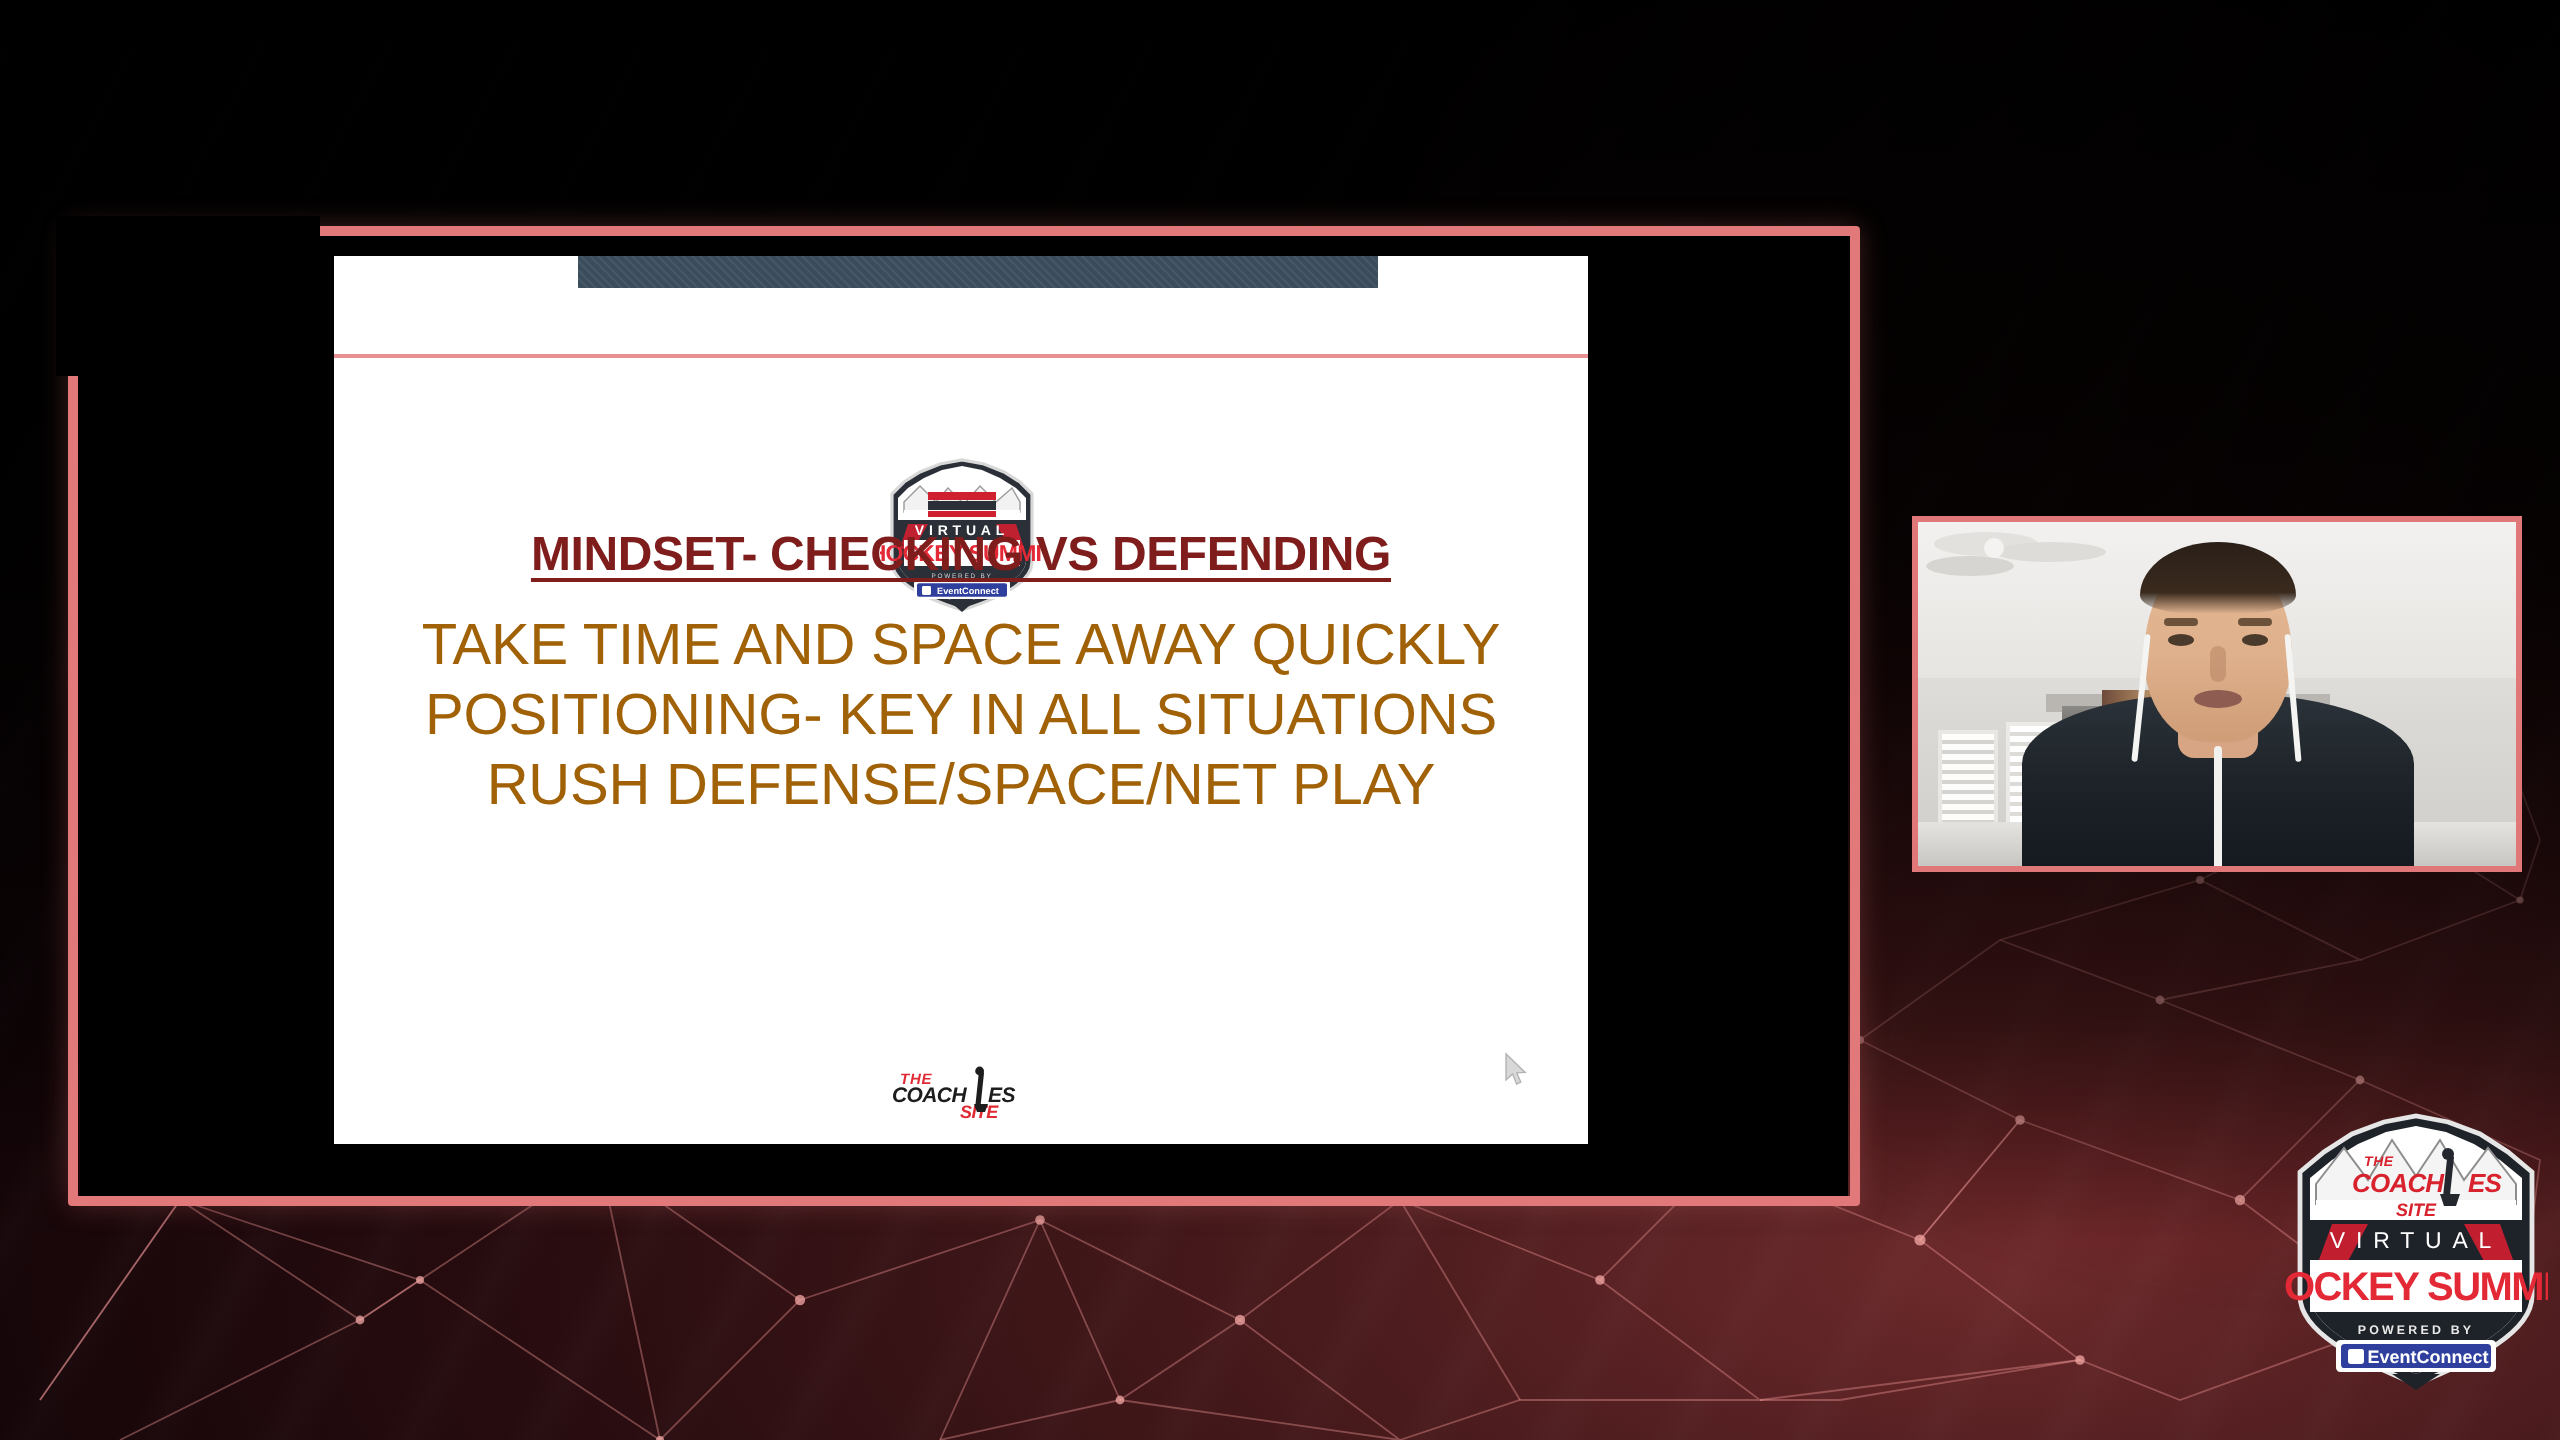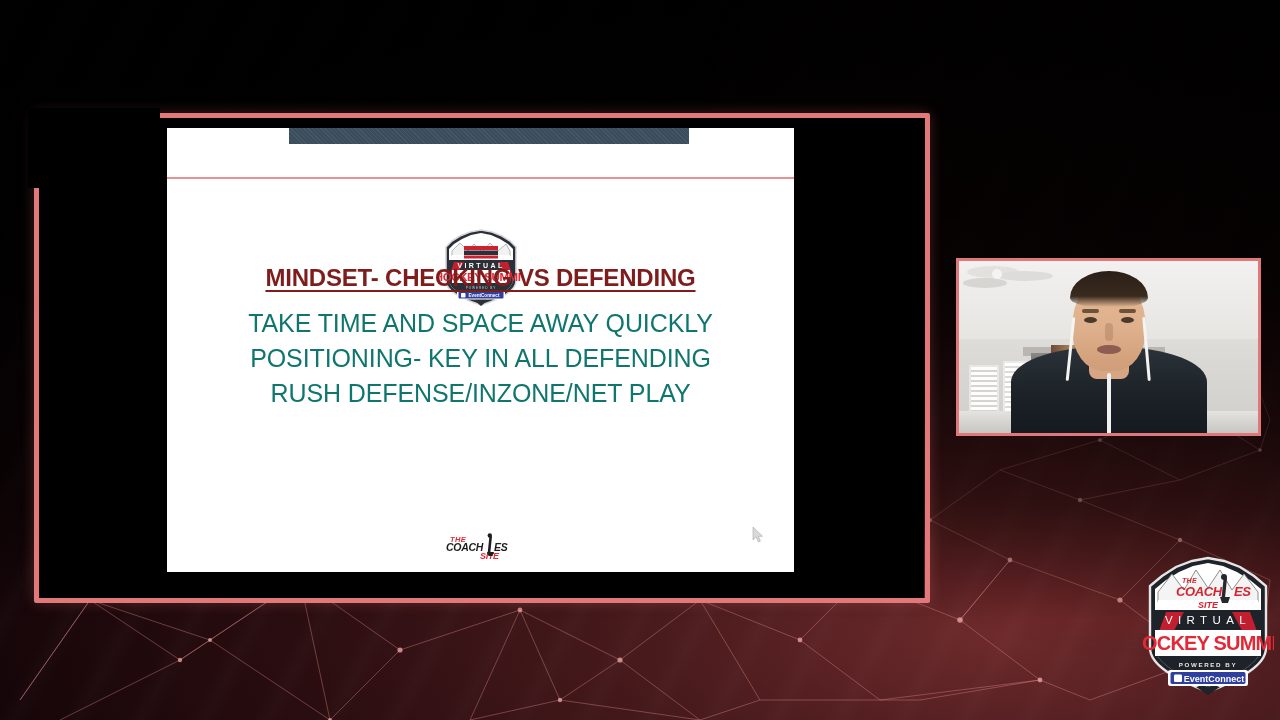--- a/index.html
+++ b/index.html
@@ -139,23 +139,23 @@
     font-weight: bold;
     letter-spacing: -0.2px;
     color: #7f1d1d;
     text-decoration: underline;
     text-underline-offset: 4px;
     text-decoration-thickness: 2px;
     margin-bottom: 14px;
     white-space: nowrap;
   }
   .slide-line {
-    font-size: 25px;
+    font-size: 29px;
     font-weight: normal;
-    color: #0f766e;
+    color: #a16207;
     line-height: 35px;
     letter-spacing: -0.1px;
   }
 
   
   .slide-footer-logo {
     position: absolute;
     left: 50%; bottom: 12px;
     transform: translateX(-50%);
     width: 74px; height: 28px;
@@ -386,22 +386,22 @@
         <rect x="18.5" y="62.6" width="45" height="6.8" rx="1" fill="#2f3f9e"></rect>
         <rect x="21" y="64" width="4.5" height="4.5" rx="0.7" fill="#ffffff"></rect>
         <text x="44" y="68" text-anchor="middle" fill="#ffffff" font-family="Liberation Sans, sans-serif" font-size="4.6" font-weight="bold">EventConnect</text>
         <path d="M34,71 L48,71 L41,77 Z" fill="#2b3038"></path>
       </svg>
     </div>
 
     <div class="slide-body">
       <div class="slide-title">MINDSET- CHECKING VS DEFENDING</div>
       <div class="slide-line">TAKE TIME AND SPACE AWAY QUICKLY</div>
-      <div class="slide-line">POSITIONING- KEY IN ALL DEFENDING</div>
-      <div class="slide-line">RUSH DEFENSE/INZONE/NET PLAY</div>
+      <div class="slide-line">POSITIONING- KEY IN ALL SITUATIONS</div>
+      <div class="slide-line">RUSH DEFENSE/SPACE/NET PLAY</div>
     </div>
 
     <div class="slide-footer-logo">
       <svg viewBox="0 0 74 28" width="74" height="28">
         <text x="6" y="10" fill="#e02a34" font-family="Liberation Sans, sans-serif" font-size="7.5" font-weight="bold" font-style="italic" letter-spacing="0.4">THE</text>
         <text x="2" y="19" fill="#1d1d1d" font-family="Liberation Sans, sans-serif" font-size="10.5" font-weight="bold" font-style="italic" letter-spacing="-0.3">COACH</text>
         <text x="50" y="19" fill="#1d1d1d" font-family="Liberation Sans, sans-serif" font-size="10.5" font-weight="bold" font-style="italic" letter-spacing="-0.3">ES</text>
         <text x="36" y="27" fill="#e02a34" font-family="Liberation Sans, sans-serif" font-size="9" font-weight="bold" font-style="italic" letter-spacing="-0.3">SITE</text>
         <g fill="#1d1d1d">
           <rect x="44.5" y="4" width="2.6" height="18" transform="rotate(6 45 13)"></rect>

